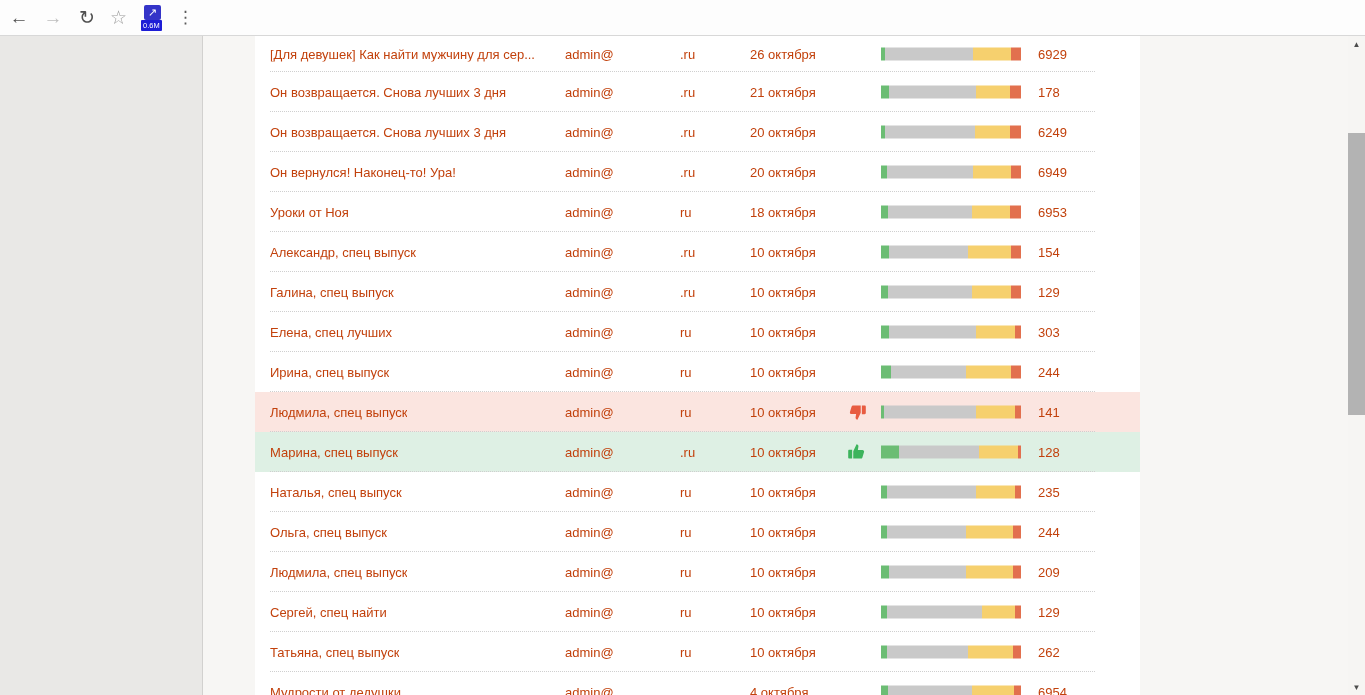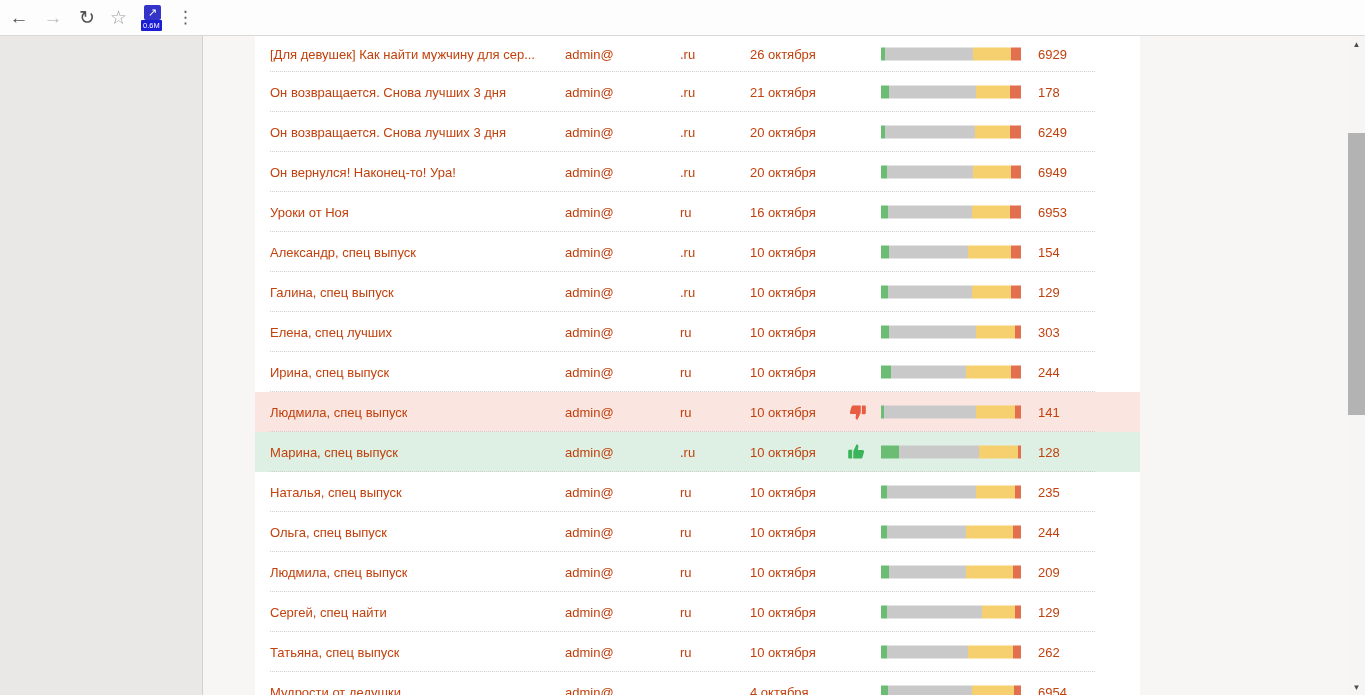--- a/index.html
+++ b/index.html
@@ -131,21 +131,21 @@
 
     <span class="cell c-bar"><span class="seg-green" style="width: 4%;"></span><span class="seg-gray" style="width: 62%;"></span><span class="seg-yellow" style="width: 27%;"></span><span class="seg-red" style="width: 7%;"></span></span>
     <span class="cell c-count">6949</span>
     <span class="sep"></span>
   </div>
       <div class="row">
     <span class="cell c-title">Уроки от Ноя</span>
     <span class="cell c-user">admin@</span>
 
     <span class="cell c-domain">ru</span>
-    <span class="cell c-date">16 октября</span>
+    <span class="cell c-date">18 октября</span>
 
     <span class="cell c-bar"><span class="seg-green" style="width: 5%;"></span><span class="seg-gray" style="width: 60%;"></span><span class="seg-yellow" style="width: 27%;"></span><span class="seg-red" style="width: 8%;"></span></span>
     <span class="cell c-count">6953</span>
     <span class="sep"></span>
   </div>
       <div class="row">
     <span class="cell c-title">Александр, спец выпуск</span>
     <span class="cell c-user">admin@</span>
 
     <span class="cell c-domain">.ru</span>

